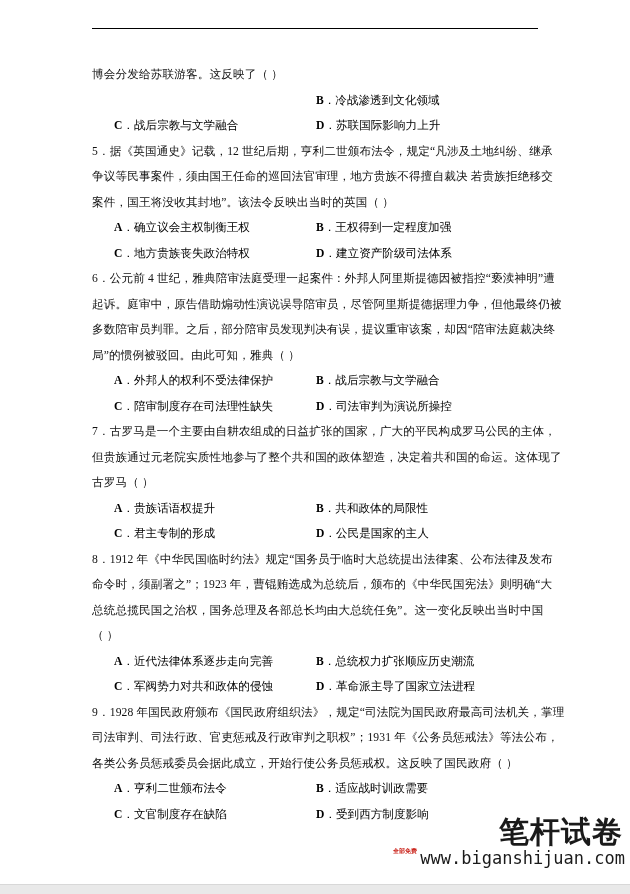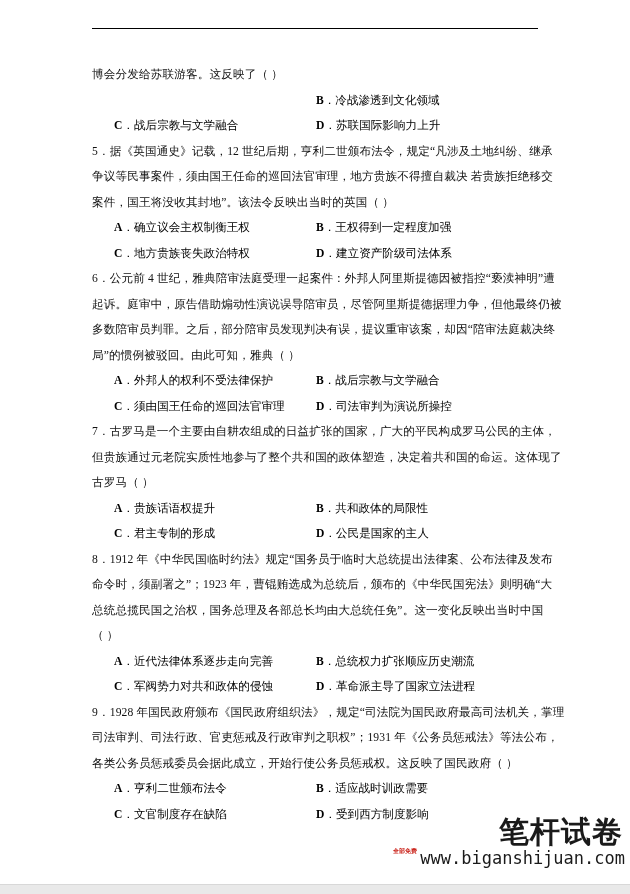--- a/index.html
+++ b/index.html
@@ -204,21 +204,21 @@
         <div class="optrow">
           <div class="opt col-left">
             <span class="opt-letter">A</span><span class="opt-sep">．</span><span class="opt-text">外邦人的权利不受法律保护</span>
           </div>
           <div class="opt col-right">
             <span class="opt-letter">B</span><span class="opt-sep">．</span><span class="opt-text">战后宗教与文学融合</span>
           </div>
         </div>
         <div class="optrow">
           <div class="opt col-left">
-            <span class="opt-letter">C</span><span class="opt-sep">．</span><span class="opt-text">须由国王任命的巡回法官审理</span>
+            <span class="opt-letter">C</span><span class="opt-sep">．</span><span class="opt-text">陪审制度存在司法理性缺失</span>
           </div>
           <div class="opt col-right">
             <span class="opt-letter">D</span><span class="opt-sep">．</span><span class="opt-text">司法审判为演说所操控</span>
           </div>
         </div>
       </div>
     </div>
 
     <div class="q-block">
       <div class="stem">

